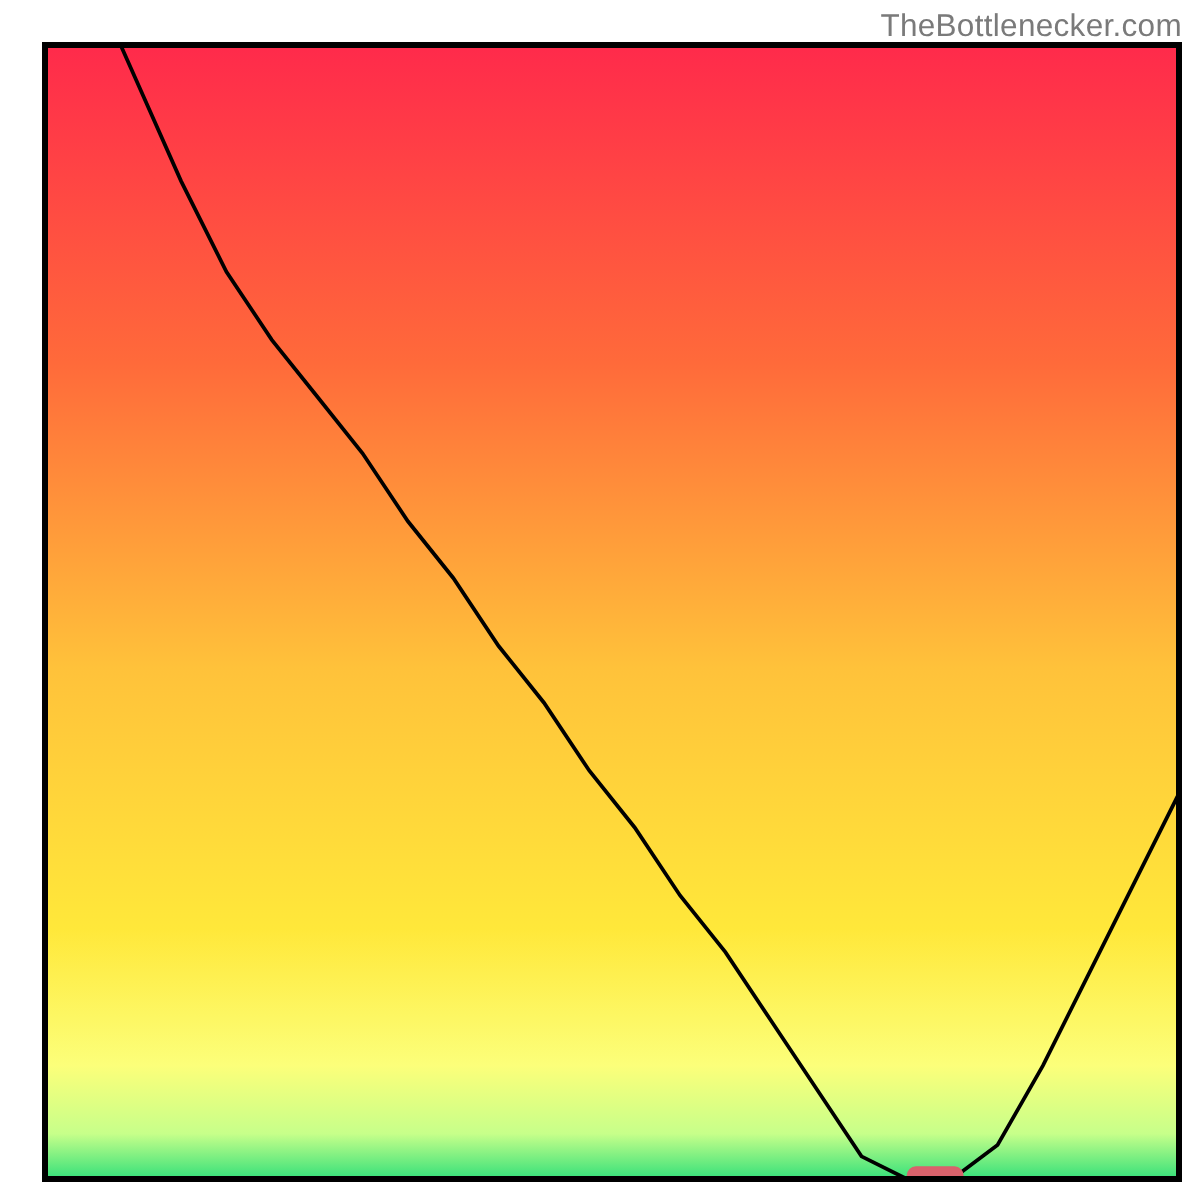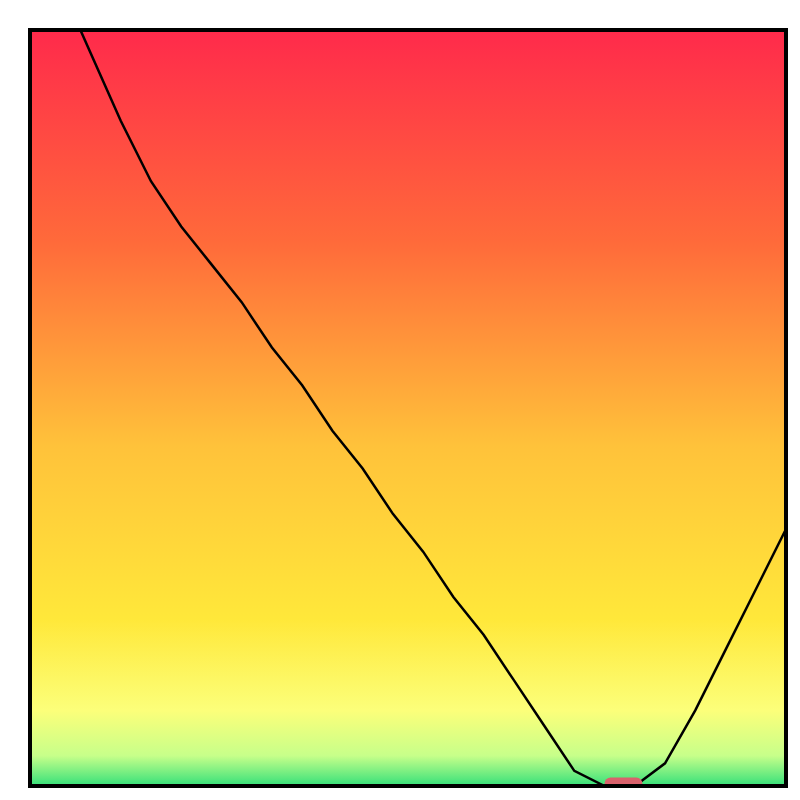--- a/index.html
+++ b/index.html
@@ -46,13 +46,14 @@
         </linearGradient>
     <clipPath id="plot-clip">
           <rect x="30" y="30" width="756" height="756"></rect>
         </clipPath>
       </defs>
     <rect id="plot-bg" x="30" y="30" width="756" height="756" fill="url(#bg-grad)"></rect>
     <path id="curve" fill="none" stroke-width="2.5" d="M30.00 -83.40 L60.24 -15.36 L90.48 52.68 L120.72 120.72 L150.96 181.20 L181.20 226.56 L211.44 264.36 L241.68 302.16 L271.92 347.52 L302.16 385.32 L332.40 430.68 L362.64 468.48 L392.88 513.84 L423.12 551.64 L453.36 597.00 L483.60 634.80 L513.84 680.16 L544.08 725.52 L574.32 770.88 L604.56 786.00 L634.80 786.00 L665.04 763.32 L695.28 710.40 L725.52 649.92 L755.76 589.44 L786.00 528.96 " stroke="#000000" clip-path="url(#plot-clip)"></path>
     <rect id="marker" rx="6" ry="6" x="604.5600000000001" y="777.5" width="37.799999999999955" height="13" fill="#d9626c" clip-path="url(#plot-clip)"></rect>
     <rect id="frame" fill="none" stroke="#000000" stroke-width="4" x="30" y="30" width="756" height="756"></rect>
   </svg>
+  <div class="watermark">TheBottlenecker.com</div>
 </div>
 
 </body></html>

